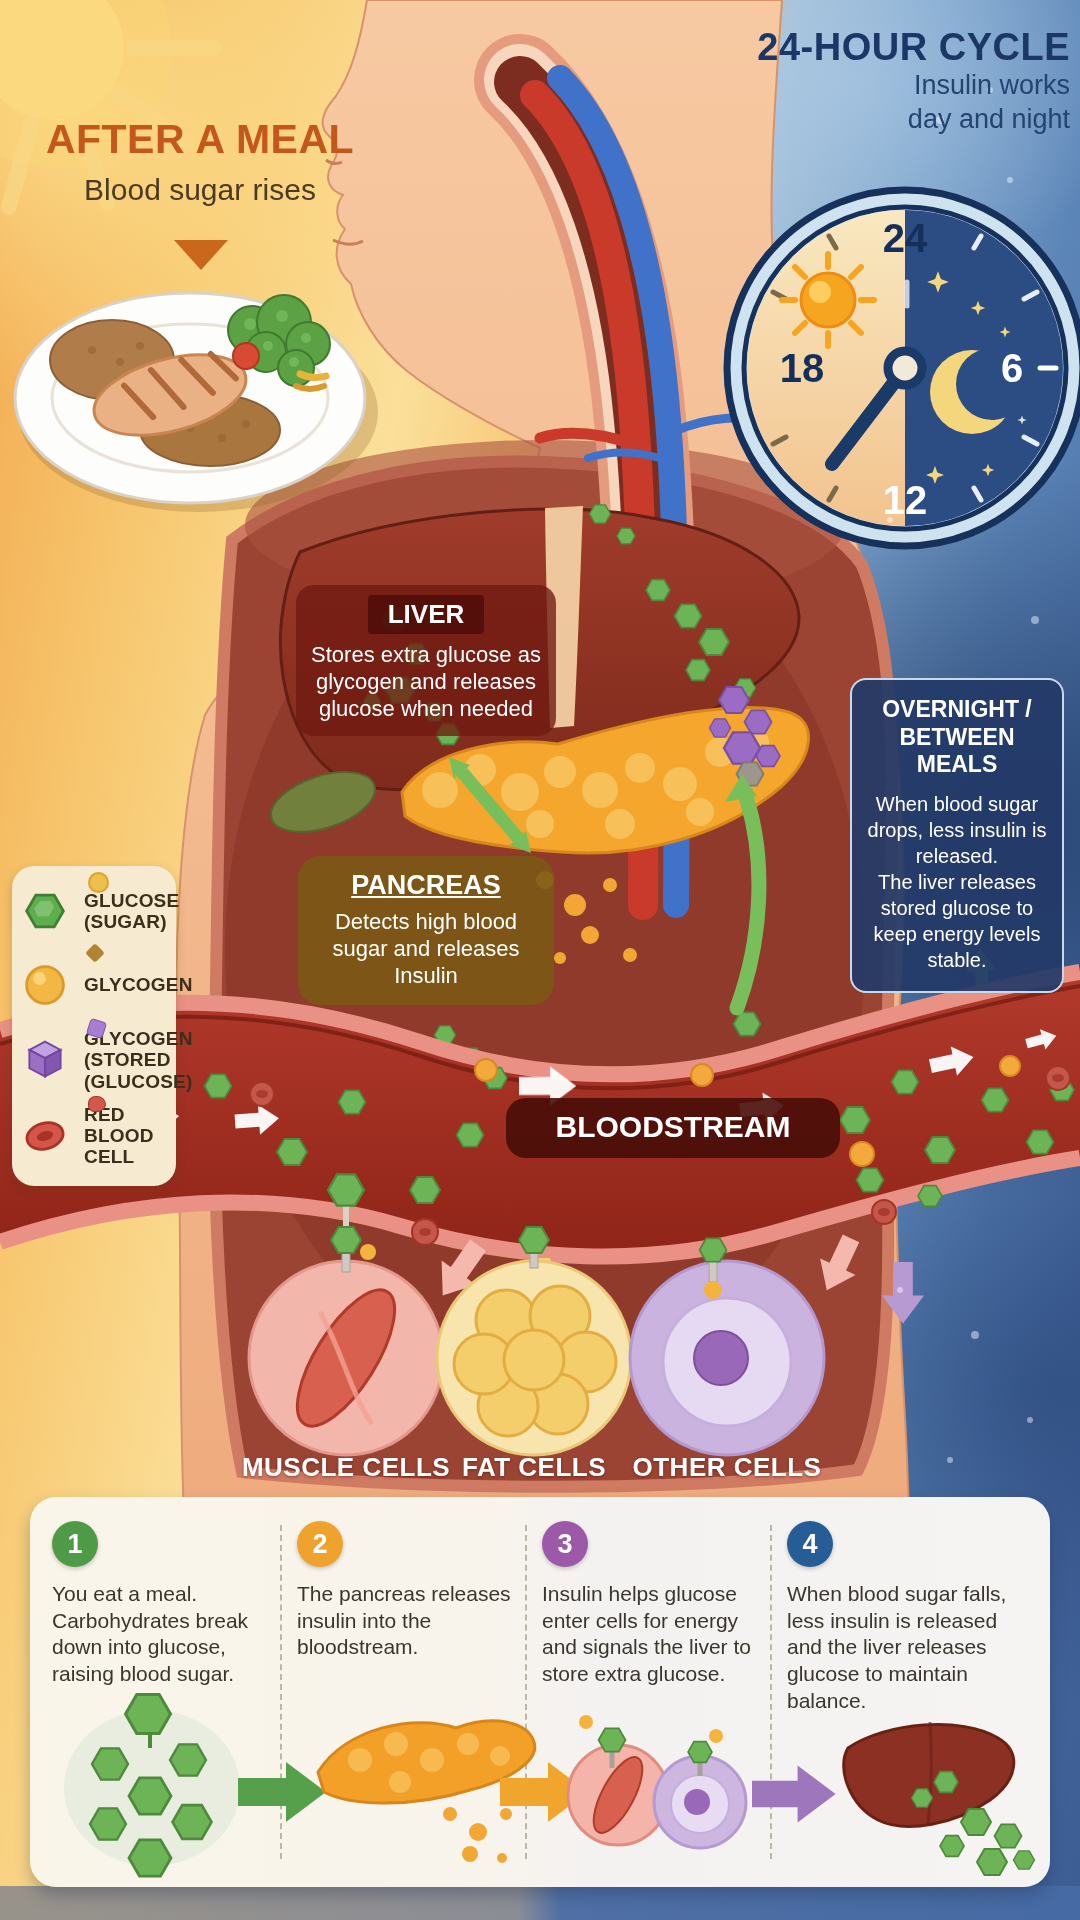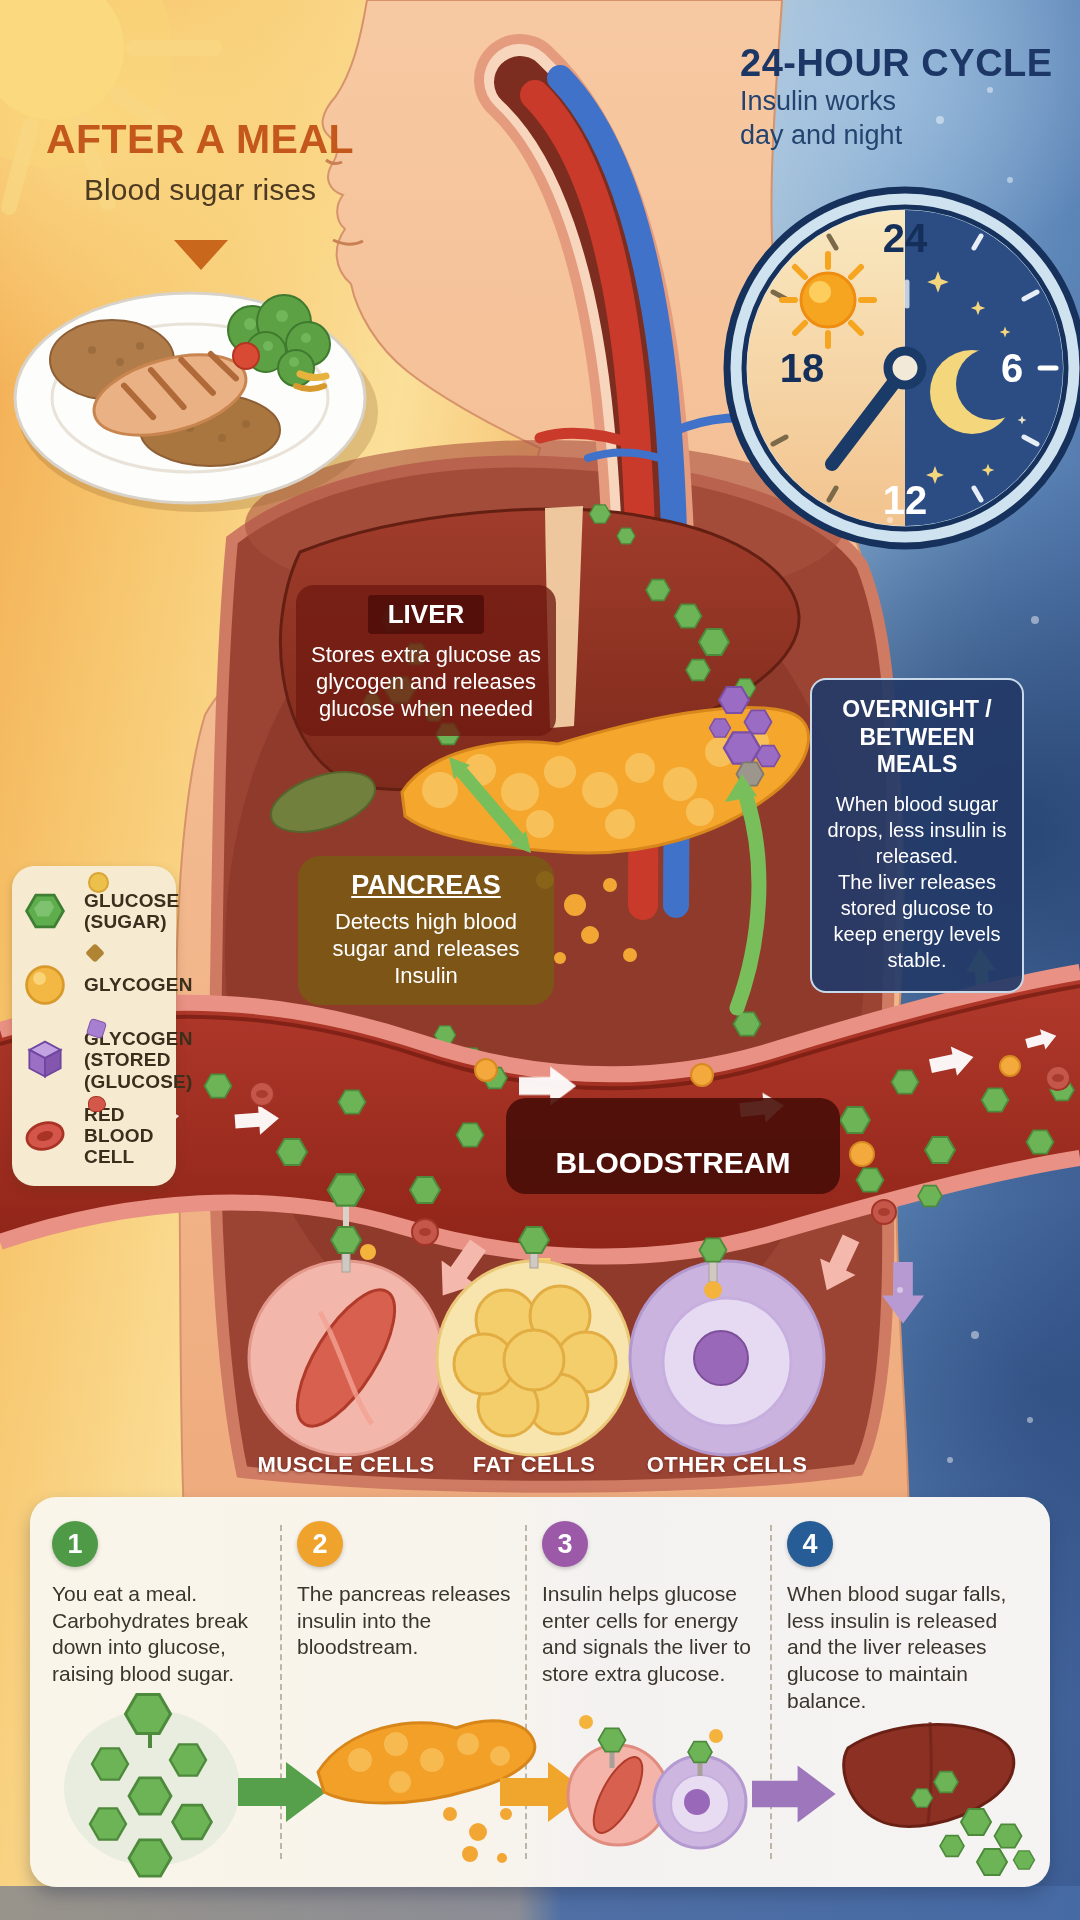--- a/index.html
+++ b/index.html
@@ -17,56 +17,56 @@
   }
   svg.art{position:absolute;left:0;top:0;z-index:1;}
   svg.minis{position:absolute;left:0;top:0;z-index:4;pointer-events:none;}
 
   
   .after-meal{position:absolute;left:20px;top:116px;width:360px;text-align:center;z-index:2;}
   .after-title{font-size:41px;font-weight:bold;color:#c4581c;letter-spacing:.5px;}
   .after-sub{font-size:30px;color:#4c3a22;margin-top:10px;}
   .down-triangle{position:absolute;left:174px;top:240px;width:0;height:0;z-index:2;
     border-left:27px solid transparent;border-right:27px solid transparent;border-top:30px solid #c9671c;}
-  .cycle{position:absolute;left:740px;top:42px;width:330px;text-align:left;z-index:2;}
+  .cycle{position:absolute;left:740px;top:26px;width:330px;text-align:right;z-index:2;}
   .cycle-title{font-size:38px;font-weight:bold;color:#1c3766;letter-spacing:.5px;}
   .cycle-sub{font-size:27px;color:#24446f;margin-top:0;line-height:1.25;white-space:pre-line;}
 
   
   .info-box{position:absolute;border-radius:18px;color:#fff;text-align:center;z-index:2;}
   .box-title{display:inline-block;font-weight:bold;}
   .box-body{line-height:1.22;}
   .liver-box{left:296px;top:585px;width:244px;padding:10px 8px 14px;background:rgba(112,25,17,.78);}
   .liver-box .box-title{background:rgba(77,13,9,.85);border-radius:4px;padding:4px 20px;font-size:26px;}
   .liver-box .box-body{font-size:22px;margin-top:8px;}
   .pancreas-box{left:298px;top:856px;width:240px;padding:14px 8px 16px;background:rgba(122,90,20,.88);border-radius:22px;}
   .pancreas-box .box-title{font-size:27px;text-decoration:underline;}
   .pancreas-box .box-body{font-size:22px;margin-top:8px;}
-  .overnight-box{left:810px;top:678px;width:214px;padding:16px 8px 18px;background:rgba(35,58,104,.93);
+  .overnight-box{left:850px;top:678px;width:214px;padding:16px 8px 18px;background:rgba(35,58,104,.93);
     border:2px solid #c8daea;border-radius:16px;box-sizing:border-box;}
   .overnight-box .box-title{font-size:23px;white-space:pre-line;line-height:1.2;}
   .overnight-box .box-body{font-size:20px;margin-top:12px;line-height:1.3;white-space:pre-line;}
   .bloodstream-box{left:506px;top:1098px;width:334px;padding:12px 8px 14px;background:rgba(72,13,8,.9);border-radius:20px;box-sizing:border-box;}
-  .bloodstream-box .box-title{font-size:30px;margin-top:36px;}
+  .bloodstream-box .box-title{font-size:30px;}
   .bloodstream-box .box-body{font-size:24px;margin-top:6px;}
 
   
   .legend{position:absolute;left:12px;top:866px;width:164px;background:#f6ead0;border-radius:22px;
     box-shadow:0 4px 10px rgba(90,60,20,.25);padding:14px 10px 6px;z-index:2;box-sizing:border-box;}
   .legend-row{display:flex;align-items:center;gap:16px;margin-bottom:12px;position:relative;min-height:62px;}
   .legend-icon{flex:0 0 46px;height:46px;}
   .legend-label{font-size:19px;font-weight:bold;color:#3a2f1c;line-height:1.12;white-space:pre-line;letter-spacing:.2px;}
   .mini-dot{position:absolute;left:66px;top:-8px;}
   .mini-dot.m1{width:17px;height:17px;border-radius:50%;background:#edc04c;border:2px solid #d9a433;}
   .mini-dot.m2{width:14px;height:14px;background:#b08433;transform:rotate(45deg);border-radius:3px;}
   .mini-dot.m3{width:15px;height:15px;background:#a77fd0;border-radius:4px;transform:rotate(18deg);border:1px solid #8456ad;}
   .mini-dot.m4{width:16px;height:14px;background:#d4584a;border-radius:50% 60% 55% 45%;border:1px solid #a93325;}
 
   
-  .cell-label{position:absolute;width:220px;text-align:center;font-size:22px;font-weight:bold;color:#fff;
+  .cell-label{position:absolute;width:220px;text-align:center;font-size:26px;font-weight:bold;color:#fff;
     letter-spacing:.5px;text-shadow:0 1px 3px rgba(60,10,5,.45);z-index:2;}
   .cl-muscle{left:236px;top:1452px;}
   .cl-fat{left:424px;top:1452px;}
   .cl-other{left:617px;top:1452px;}
 
   
   .steps-panel{position:absolute;left:30px;top:1497px;width:1020px;height:390px;z-index:3;
     background:linear-gradient(to right,#faf5e9 0%,#f8f4ec 45%,#f4f2f1 55%,#f6f4f2 100%);
     border-radius:26px;box-shadow:0 8px 16px rgba(30,40,70,.3);}
   .divider{position:absolute;top:28px;bottom:28px;border-left:2px dashed #bdb5a5;}

